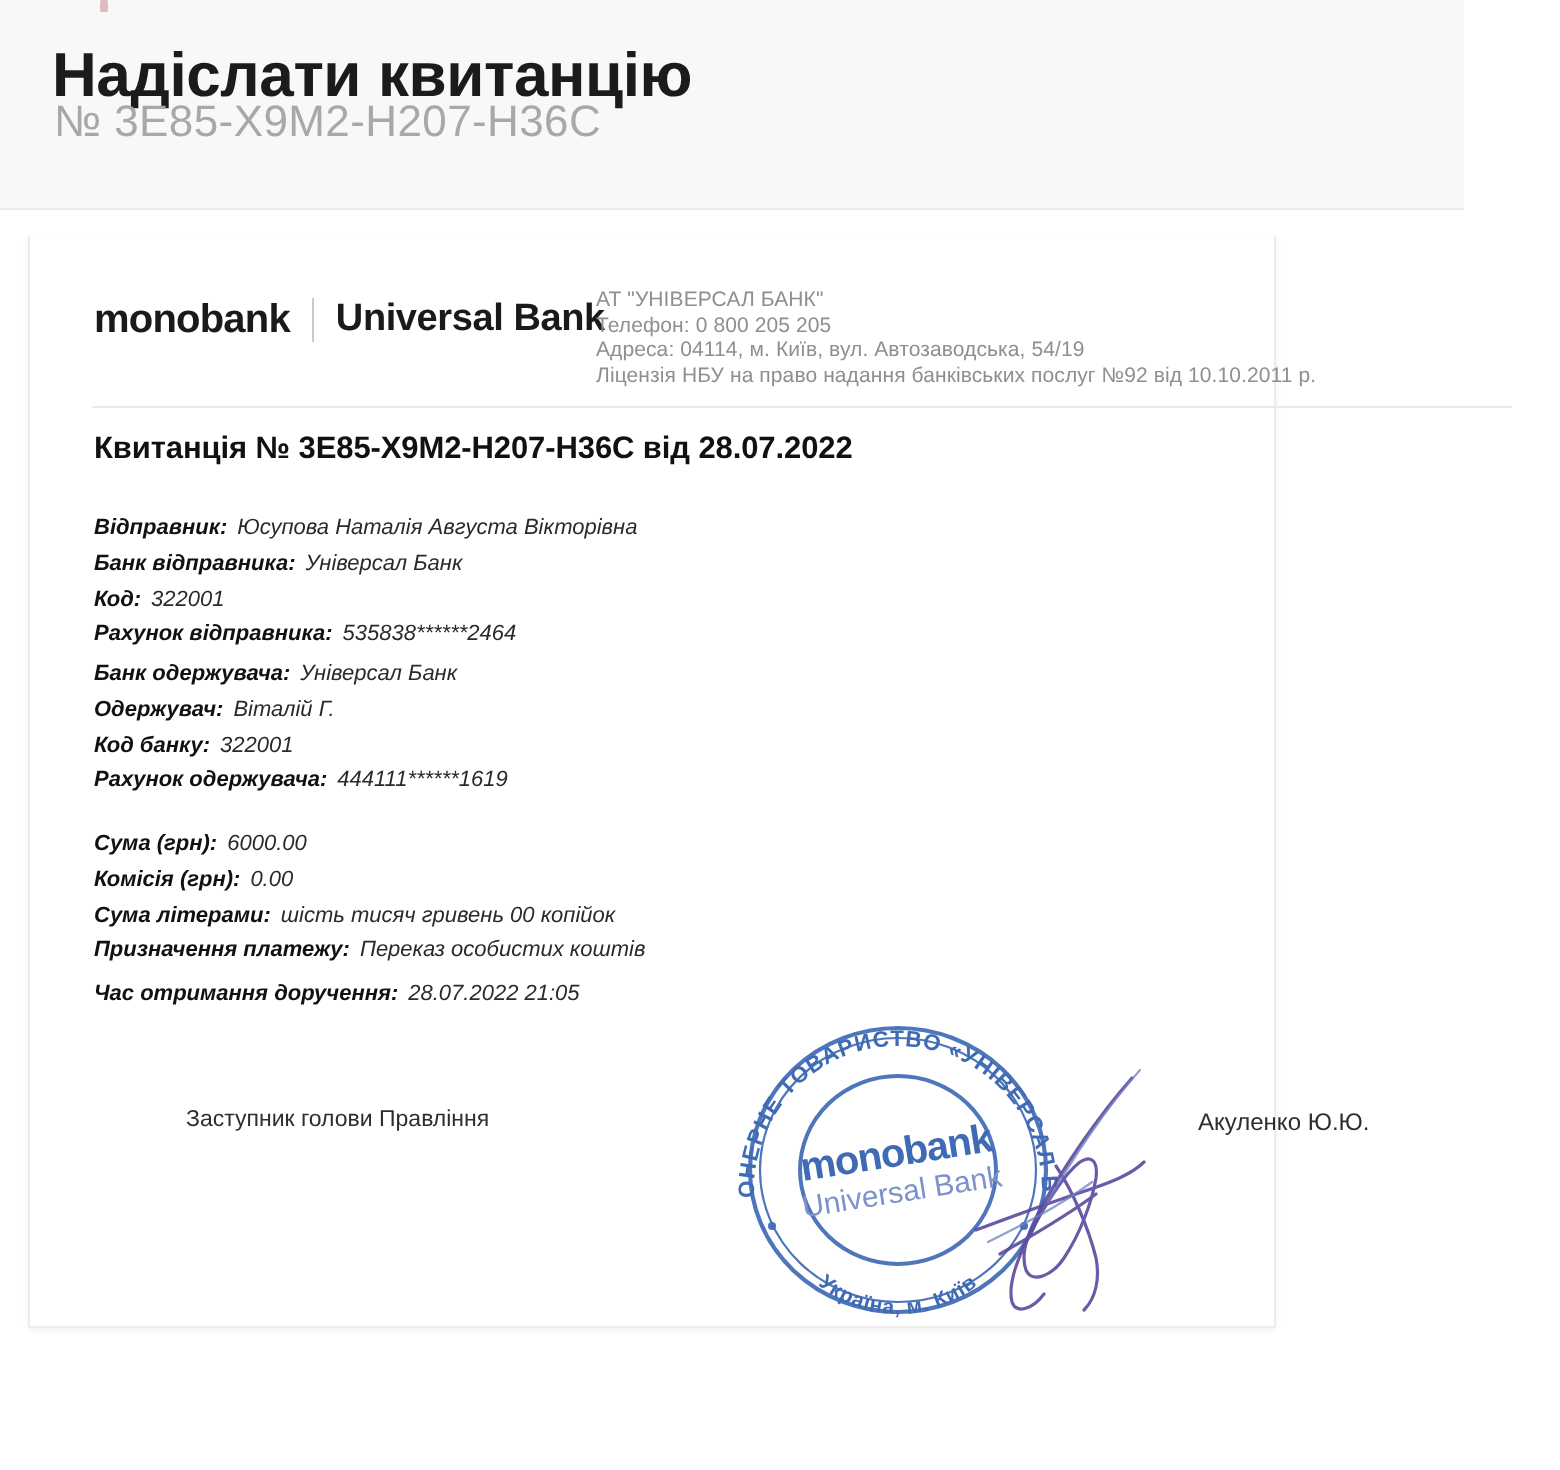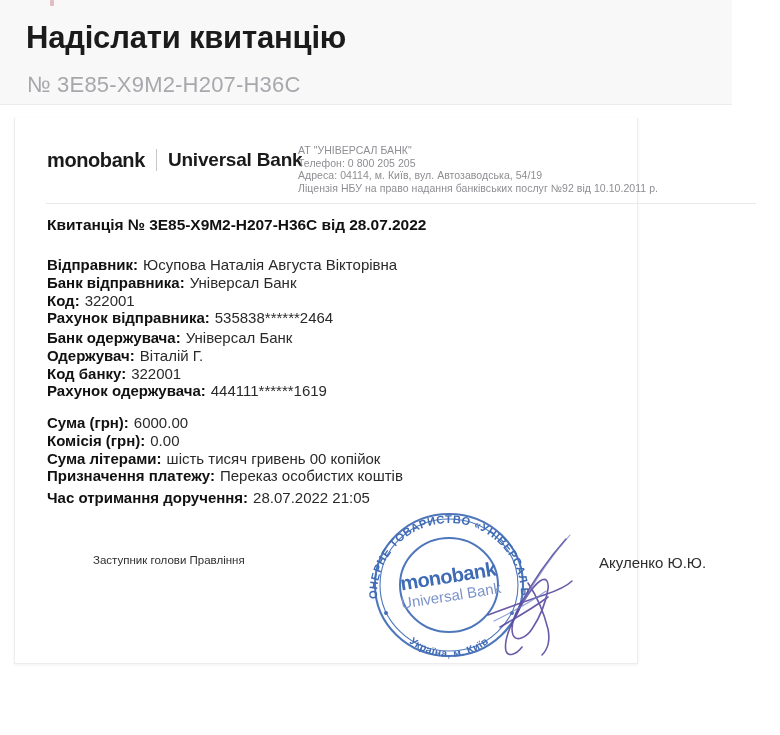--- a/index.html
+++ b/index.html
@@ -38,21 +38,21 @@
     position: absolute;
     left: 26px; top: 20px;
     font-size: 31px;
     font-weight: bold;
     color: #1b1b1b;
     letter-spacing: -0.2px;
     white-space: nowrap;
   }
   .screen-subtitle {
     position: absolute;
-    left: 27px; top: 72px;
+    left: 27px; top: 48px;
     font-size: 22px;
     font-weight: normal;
     color: #a8a8ac;
     letter-spacing: 0.2px;
     white-space: nowrap;
   }
 
   
   .receipt-card {
     position: absolute;
@@ -124,24 +124,25 @@
     white-space: nowrap;
   }
 
   .field-block { position: absolute; left: 32px; }
   .block-sender    { top: 138px; }
   .block-recipient { top: 211px; }
   .block-amount    { top: 296px; }
   .block-time      { top: 371px; }
 
   .field-row {
-    font-size: 15px;
+    font-size: 11px;
     line-height: 17.8px;
     color: #111111;
     white-space: nowrap;
+    font-style: italic;
   }
   .field-label {
     font-weight: bold;
     color: #111111;
   }
   .field-value {
     font-weight: normal;
     color: #2a2a2a;
     margin-left: 5px;
   }
@@ -150,21 +151,21 @@
   .sign-left {
     position: absolute;
     left: 78px; top: 436px;
     font-size: 11.5px;
     color: #2e2e2e;
     white-space: nowrap;
   }
   .sign-right {
     position: absolute;
     left: 584px; top: 436px;
-    font-size: 15px;
+    font-size: 12px;
     color: #2e2e2e;
     white-space: nowrap;
   }
 
   
   .stamp {
     position: absolute;
     left: 344px; top: 385px;
     width: 180px; height: 160px;
     pointer-events: none;

